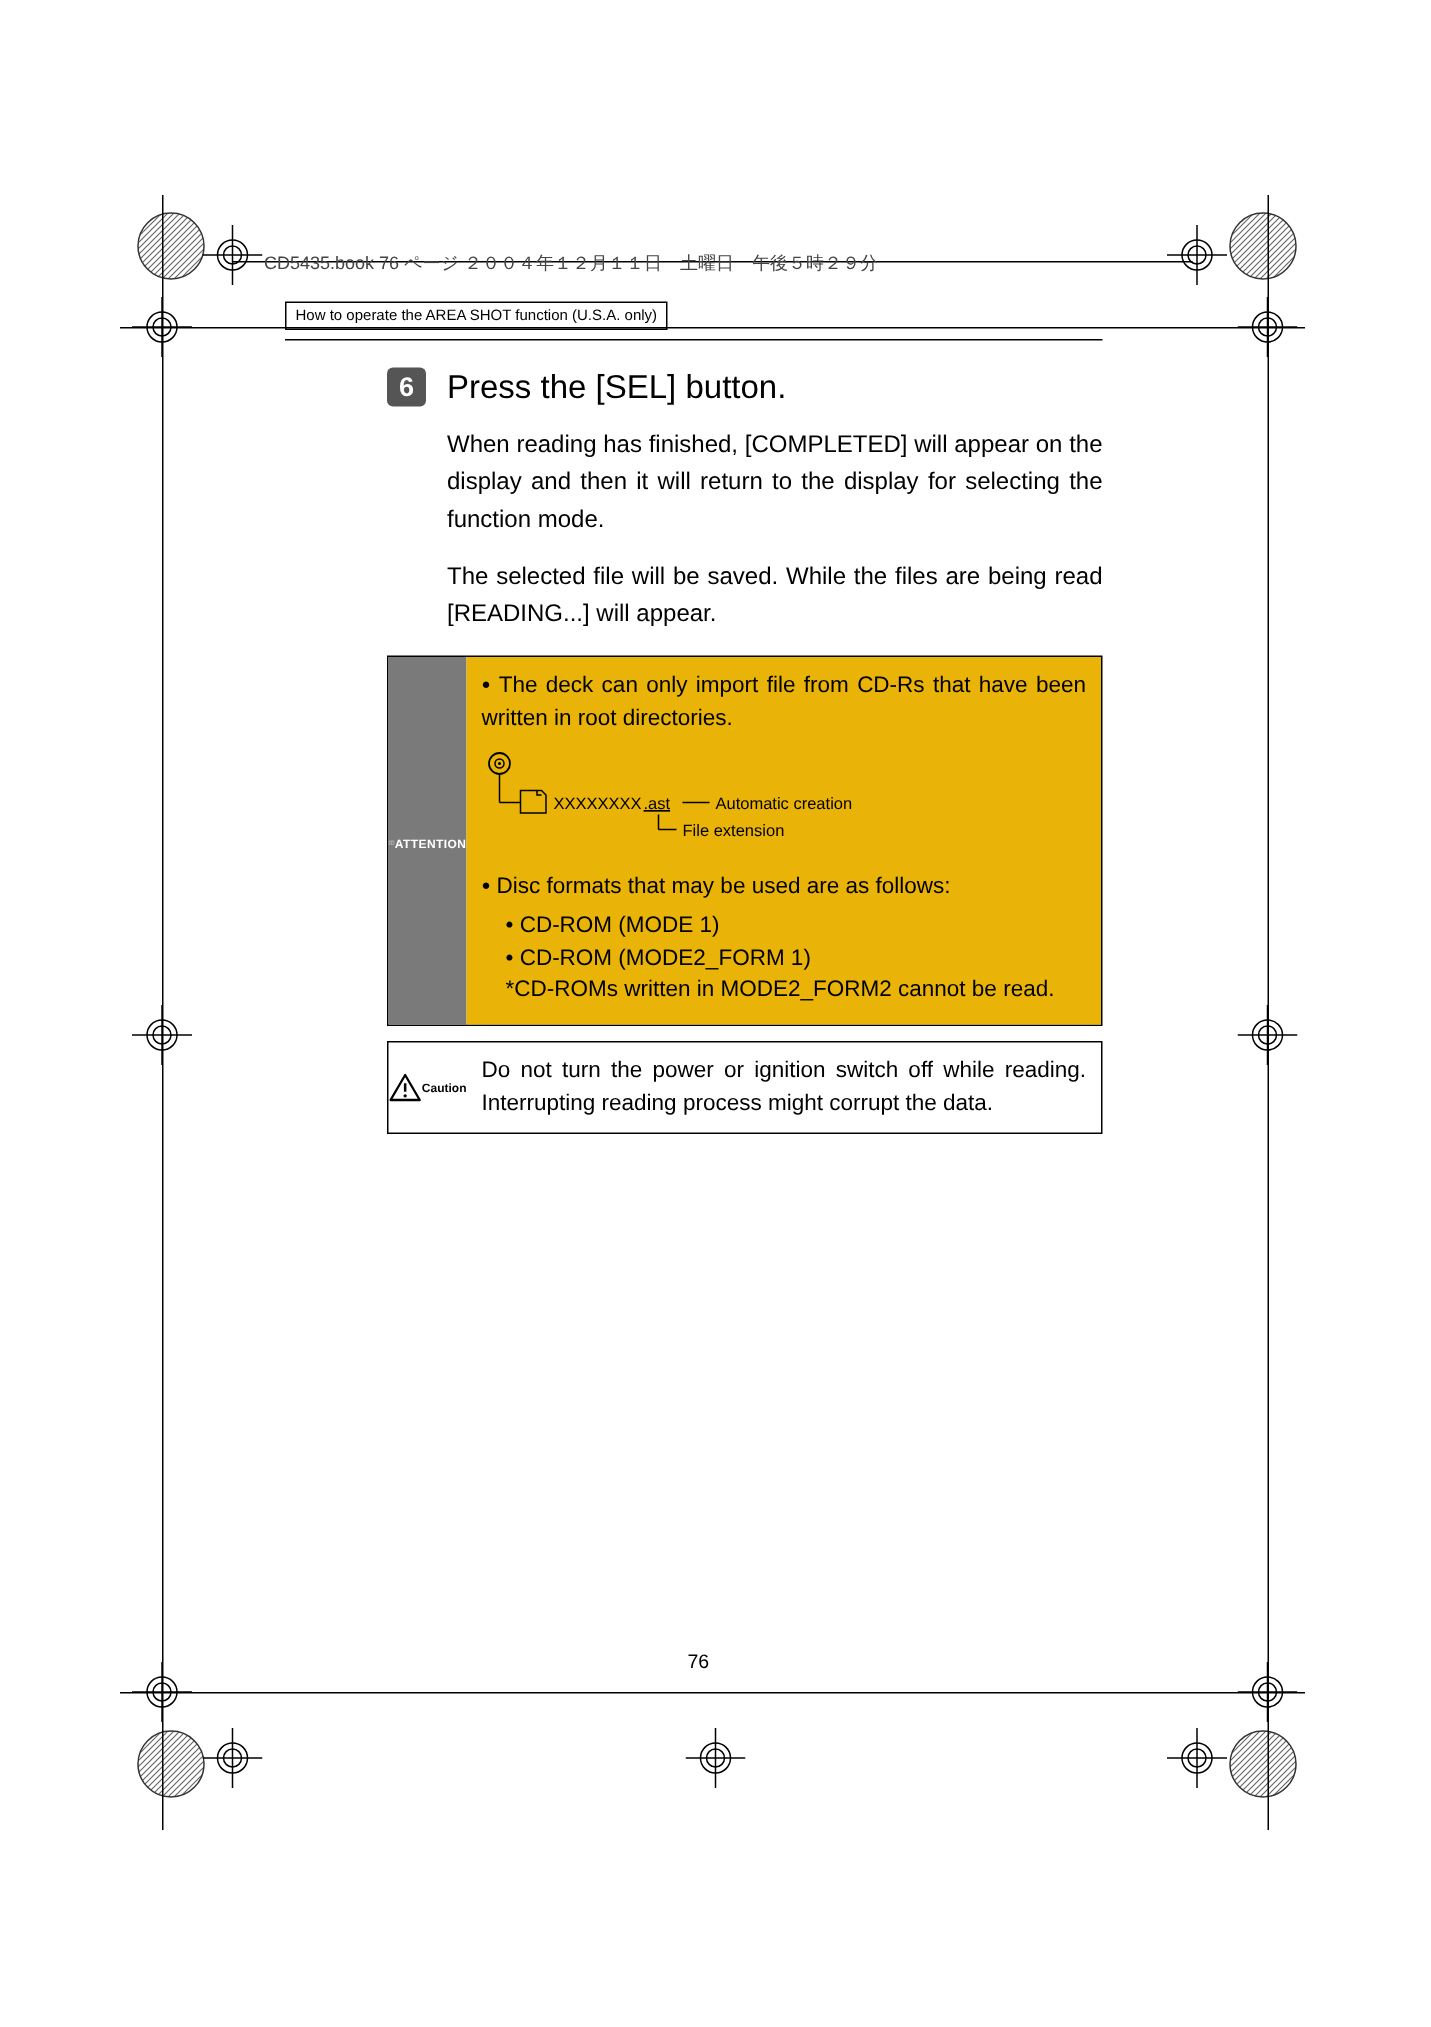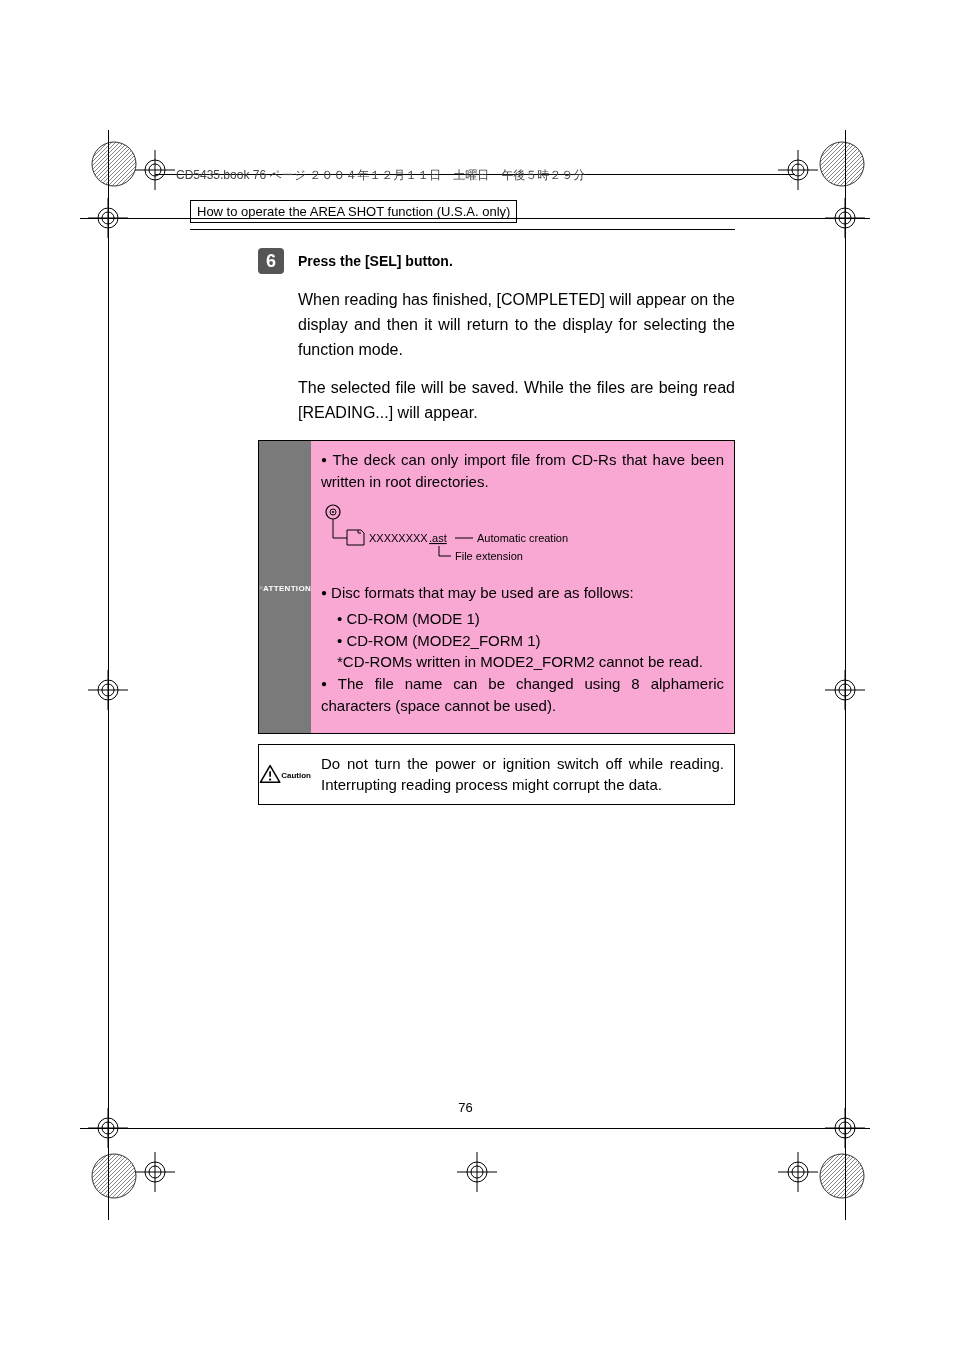--- a/index.html
+++ b/index.html
@@ -46,21 +46,21 @@
 
   .page-area {
     position: absolute;
     left: 190px;
     top: 200px;
     width: 545px;
   }
 
   .section-header {
     border: 1px solid #000;
-    font-size: 13px;
+    font-size: 10px;
     padding: 3px 6px;
     display: inline-block;
     margin-bottom: 6px;
   }
   .section-rule {
     border: none;
     border-top: 1px solid #000;
     margin-bottom: 18px;
   }
 
@@ -77,22 +77,22 @@
     color: #fff;
     font-weight: bold;
     font-size: 18px;
     border-radius: 4px;
     text-align: center;
     line-height: 26px;
     margin-right: 14px;
     flex-shrink: 0;
   }
   .step-title {
-    font-weight: bold;
-    font-size: 14px;
+    font-weight: normal;
+    font-size: 22px;
     line-height: 26px;
   }
 
   .body-text {
     margin-left: 108px;
     font-size: 16px;
     line-height: 1.55;
     text-align: justify;
     margin-bottom: 14px;
   }
@@ -115,21 +115,21 @@
   }
   .attn-iconcol .label {
     color: #fff;
     font-size: 8px;
     font-weight: bold;
     margin-top: 2px;
     letter-spacing: 0.3px;
   }
   .attn-content {
     flex: 1;
-    background: #f9a8d4;
+    background: #eab308;
     padding: 8px 10px 12px 10px;
     font-size: 15px;
     line-height: 1.45;
   }
   .attn-content ul { list-style: none; }
   .attn-content li.bullet::before {
     content: "●";
     font-size: 10px;
     margin-right: 4px;
     position: relative;
@@ -331,23 +331,20 @@
       </svg>
 
       <ul>
         <li class="bullet">Disc formats that may be used are as follows:</li>
       </ul>
       <div class="sub-indent">
         <div class="dot">CD-ROM (MODE 1)</div>
         <div class="dot">CD-ROM (MODE2_FORM 1)</div>
         <div>*CD-ROMs written in MODE2_FORM2 cannot be read.</div>
       </div>
-      <ul>
-        <li class="bullet">The file name can be changed using 8 alphameric characters (space cannot be used).</li>
-      </ul>
     </div>
   </div>
 
   <div class="caution-box">
     <div class="caution-iconcol">
       <svg width="32" height="28" viewBox="0 0 32 28">
         <path d="M16 2 L30 26 L2 26 Z" fill="none" stroke="#000" stroke-width="2.2" stroke-linejoin="round"></path>
         <line x1="16" y1="10" x2="16" y2="18" stroke="#000" stroke-width="2.4"></line>
         <circle cx="16" cy="22" r="1.6" fill="#000"></circle>
       </svg>

